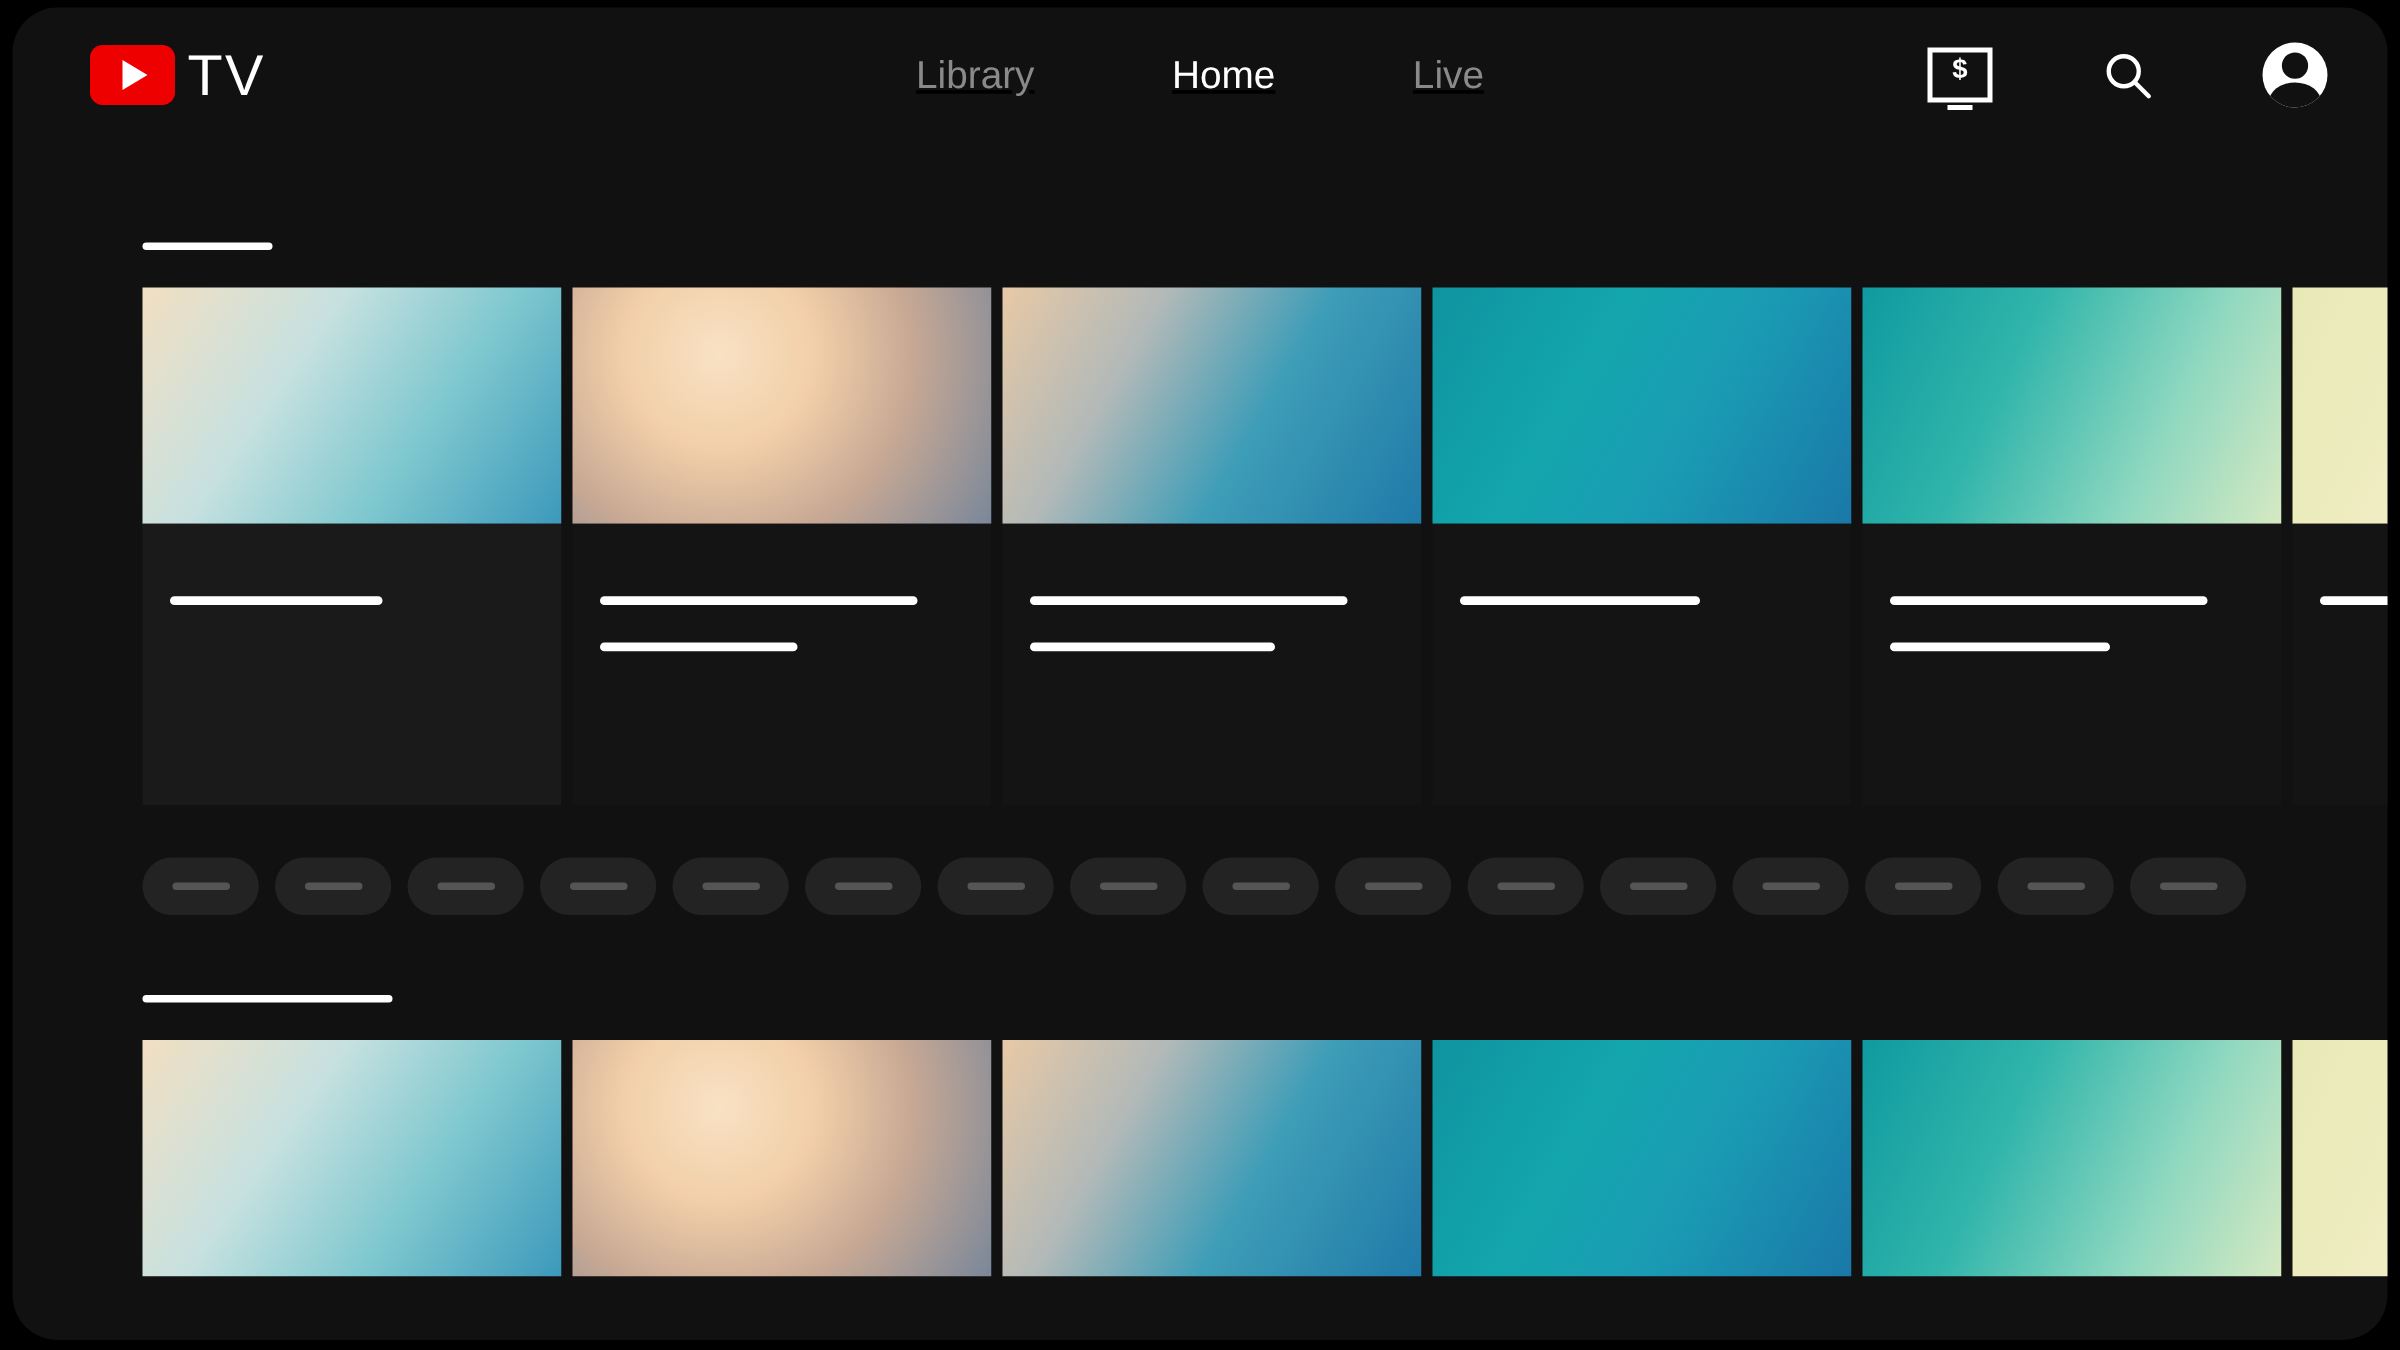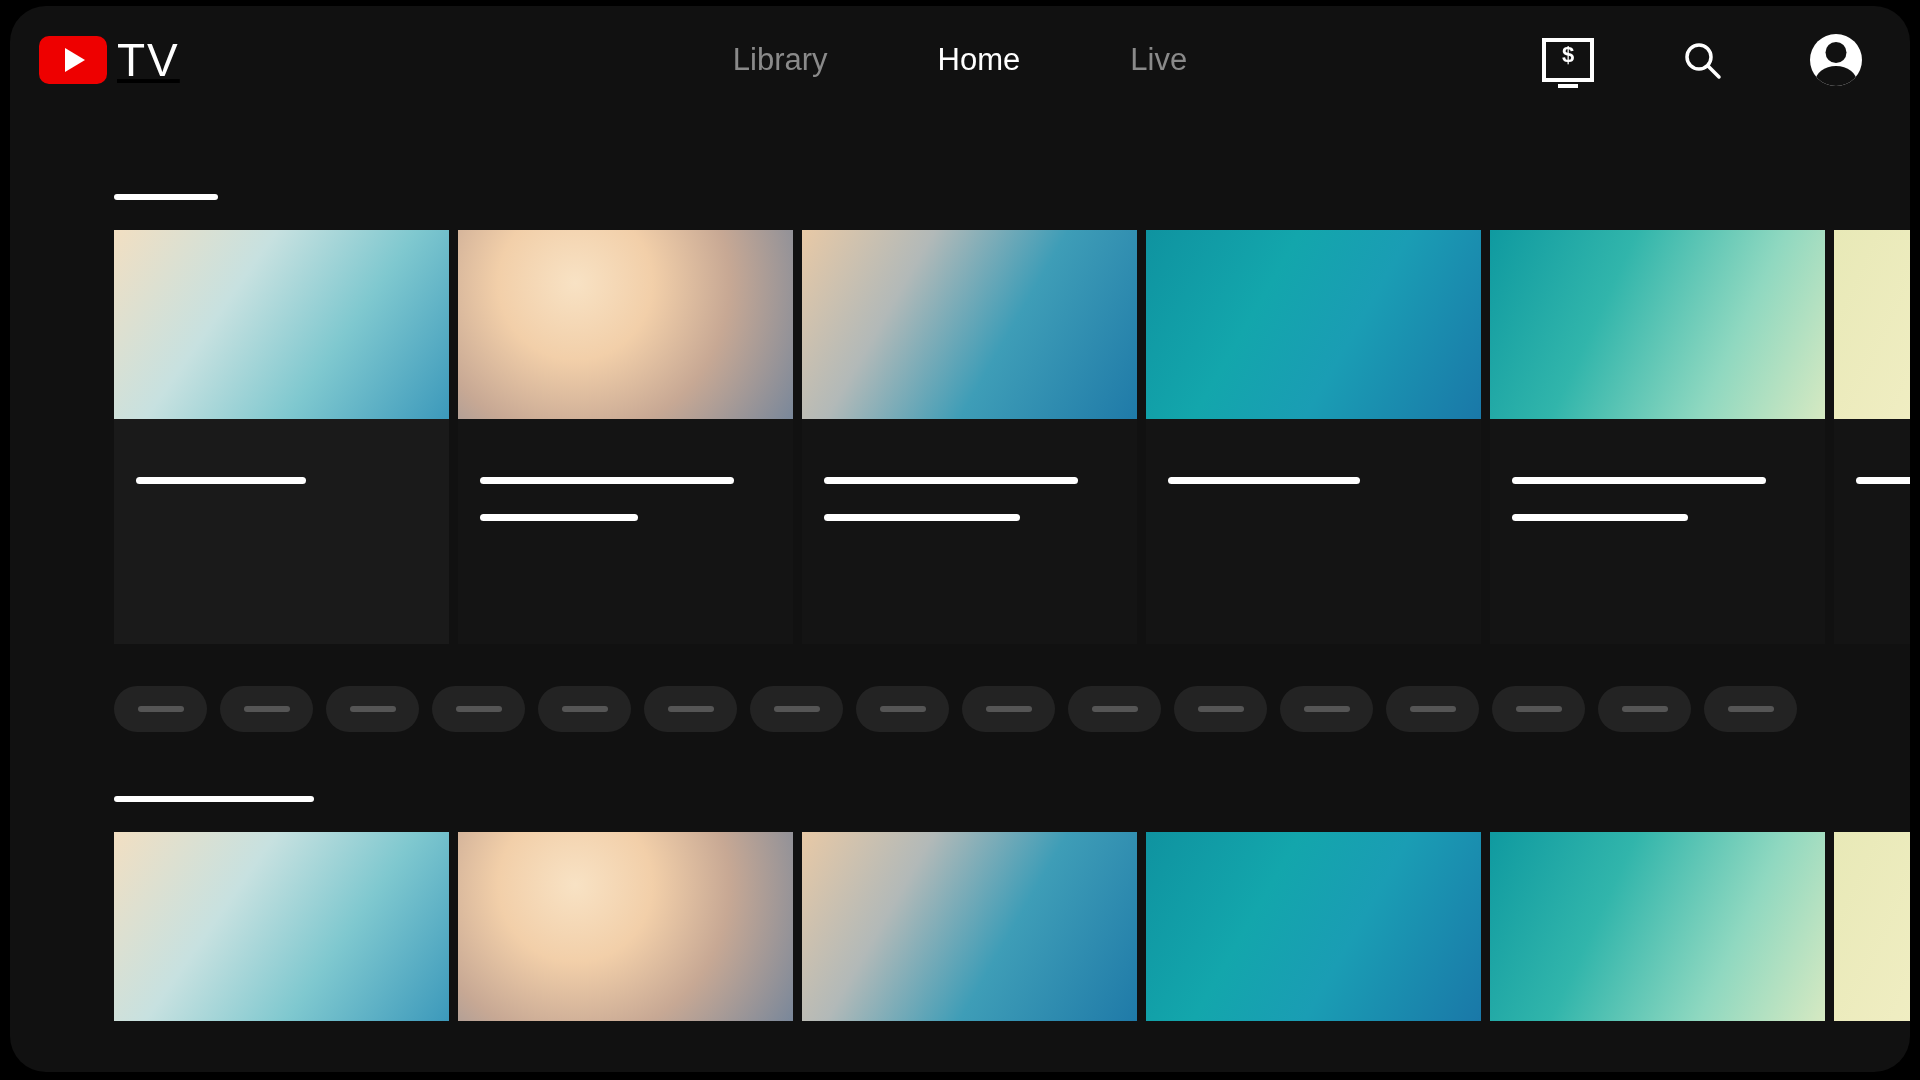--- a/index.html
+++ b/index.html
@@ -15,22 +15,21 @@
   
   .header {
     position: relative;
     height: 108px;
     display: flex;
     align-items: center;
   }
   .logo {
     display: flex;
     align-items: center;
-    margin-left: 29px;
-    text-decoration: underline;
+    margin-left: 62px;
   }
   .logo-box {
     width: 68px; height: 48px;
     background: #ee0000;
     border-radius: 10px;
     display: flex; align-items: center; justify-content: center;
   }
   .logo-play {
     width: 0; height: 0;
     border-left: 20px solid #fff;
@@ -46,20 +45,21 @@
     margin-left: 10px;
     font-family: Arial, sans-serif;
   }
   .nav {
     position: absolute;
     left: 50%;
     transform: translateX(-50%);
     display: flex;
     gap: 110px;
     align-items: center;
+    text-decoration: underline;
   }
   .nav-item {
     color: #8a8a8a;
     font-size: 31px;
     cursor: pointer;
   }
   .nav-item.active { color: #fff; text-align: center; }
   .header-right {
     position: absolute;
     right: 48px;

